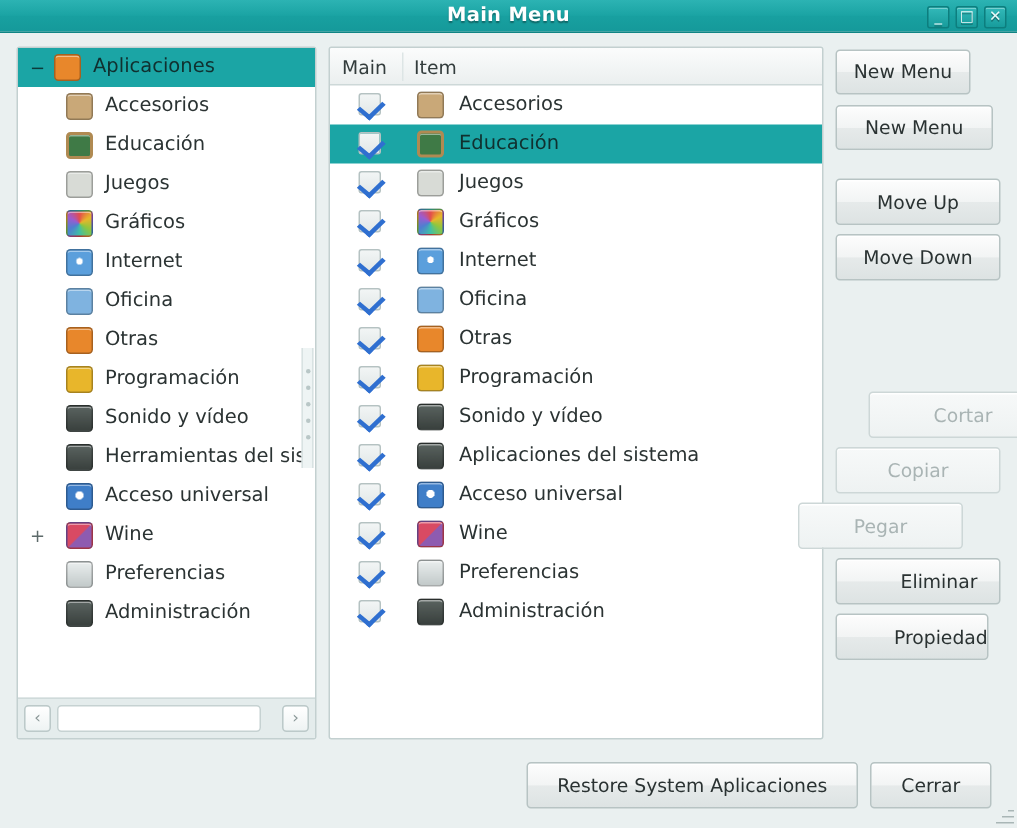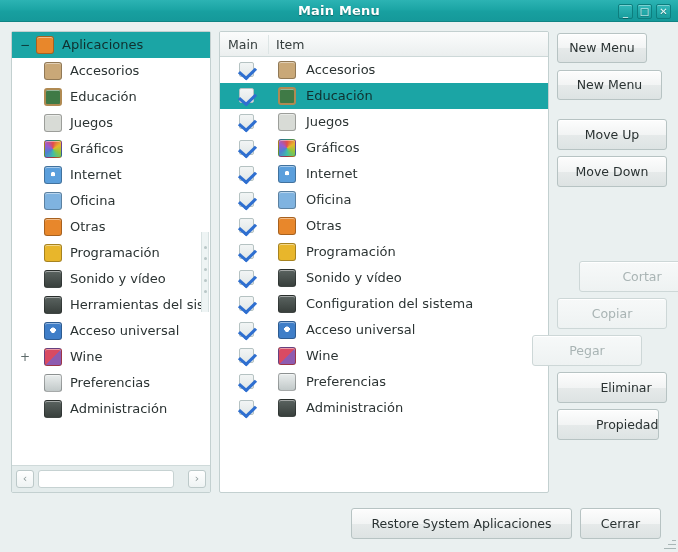--- a/index.html
+++ b/index.html
@@ -329,21 +329,21 @@
         <span class="lbl">Programación</span>
       </div>
       <div class="lrow">
         <span class="chk"></span>
         <div class="ico" style="background: linear-gradient(rgb(90, 99, 96), rgb(57, 64, 61)); border: 1px solid rgba(0, 0, 0, 0.28); box-shadow: rgba(255, 255, 255, 0.45) 0px 1px 0px inset;"></div>
         <span class="lbl">Sonido y vídeo</span>
       </div>
       <div class="lrow">
         <span class="chk"></span>
         <div class="ico" style="background: linear-gradient(rgb(90, 99, 96), rgb(57, 64, 61)); border: 1px solid rgba(0, 0, 0, 0.28); box-shadow: rgba(255, 255, 255, 0.45) 0px 1px 0px inset;"></div>
-        <span class="lbl">Configuration del sistema</span>
+        <span class="lbl">Aplicaciones del sistema</span>
       </div>
       <div class="lrow">
         <span class="chk"></span>
         <div class="ico" style="background: radial-gradient(circle at 50% 45%, rgb(255, 255, 255) 0px, rgb(255, 255, 255) 22%, rgb(63, 126, 200) 24%, rgb(63, 126, 200) 100%); border: 1px solid rgba(0, 0, 0, 0.28); box-shadow: rgba(255, 255, 255, 0.45) 0px 1px 0px inset;"></div>
         <span class="lbl">Acceso universal</span>
       </div>
       <div class="lrow">
         <span class="chk"></span>
         <div class="ico" style="background: linear-gradient(135deg, rgb(217, 74, 99) 50%, rgb(142, 91, 176) 50%); border: 1px solid rgba(0, 0, 0, 0.28); box-shadow: rgba(255, 255, 255, 0.45) 0px 1px 0px inset;"></div>
         <span class="lbl">Wine</span>

